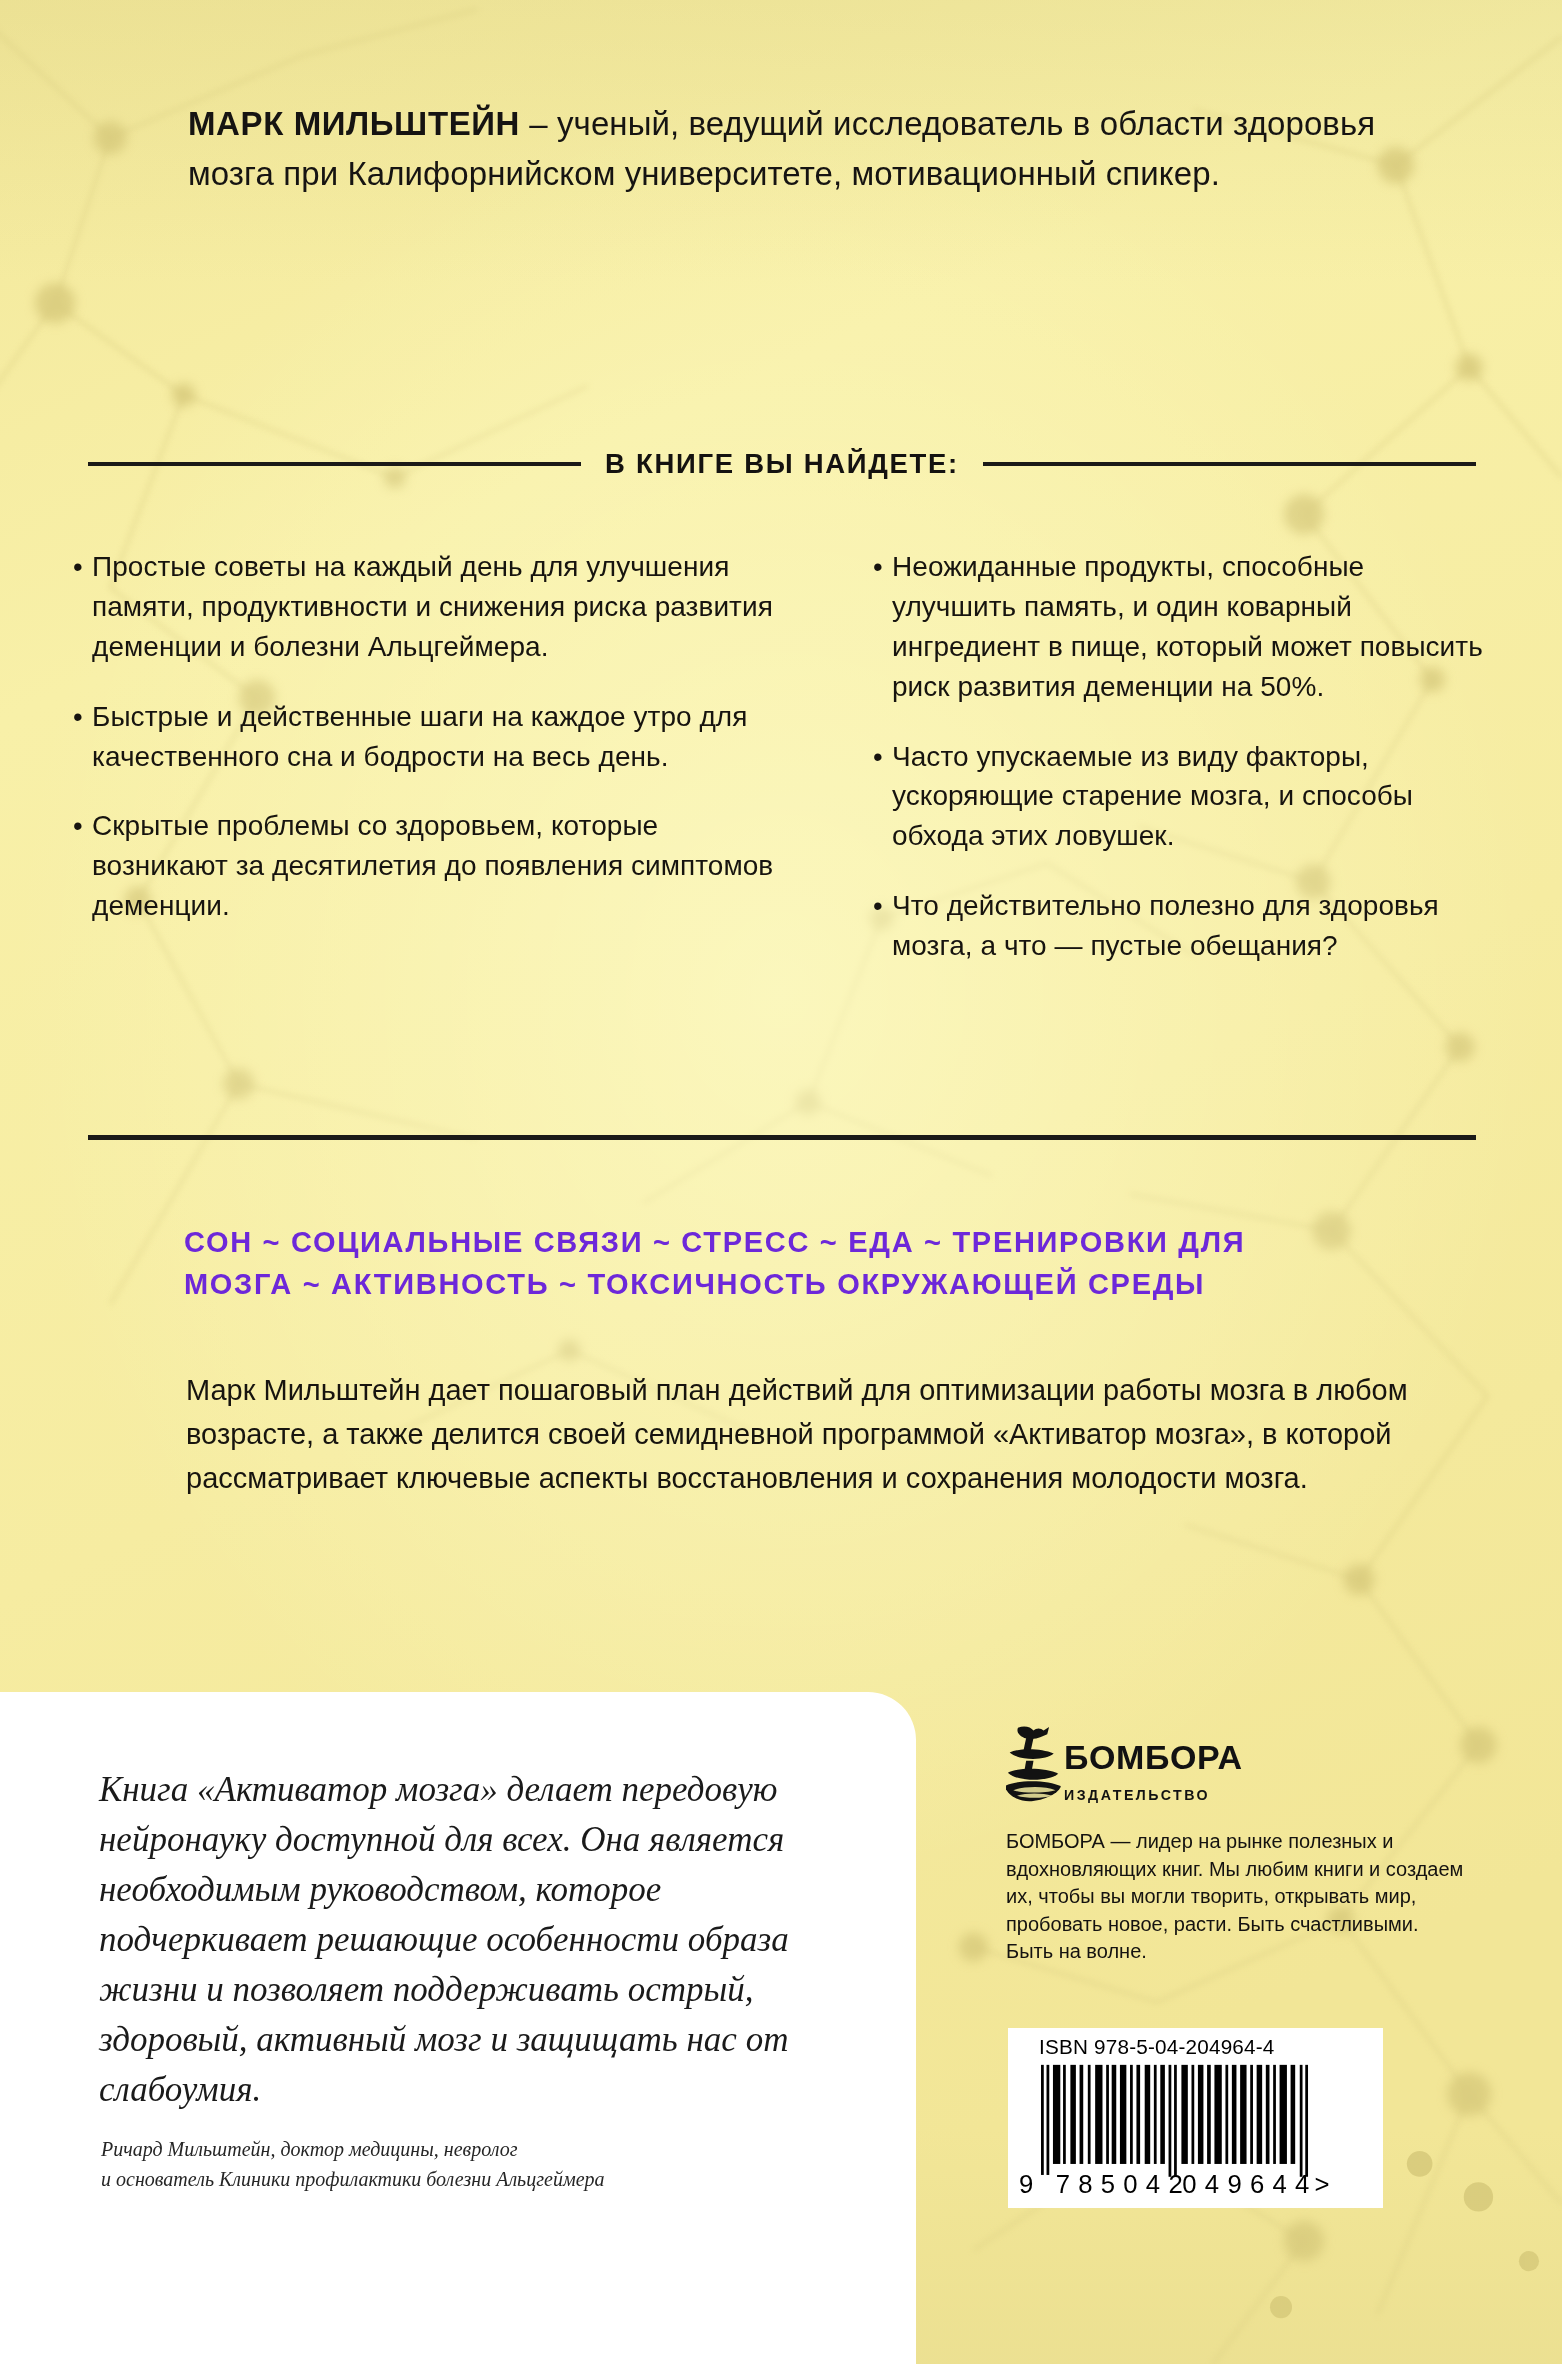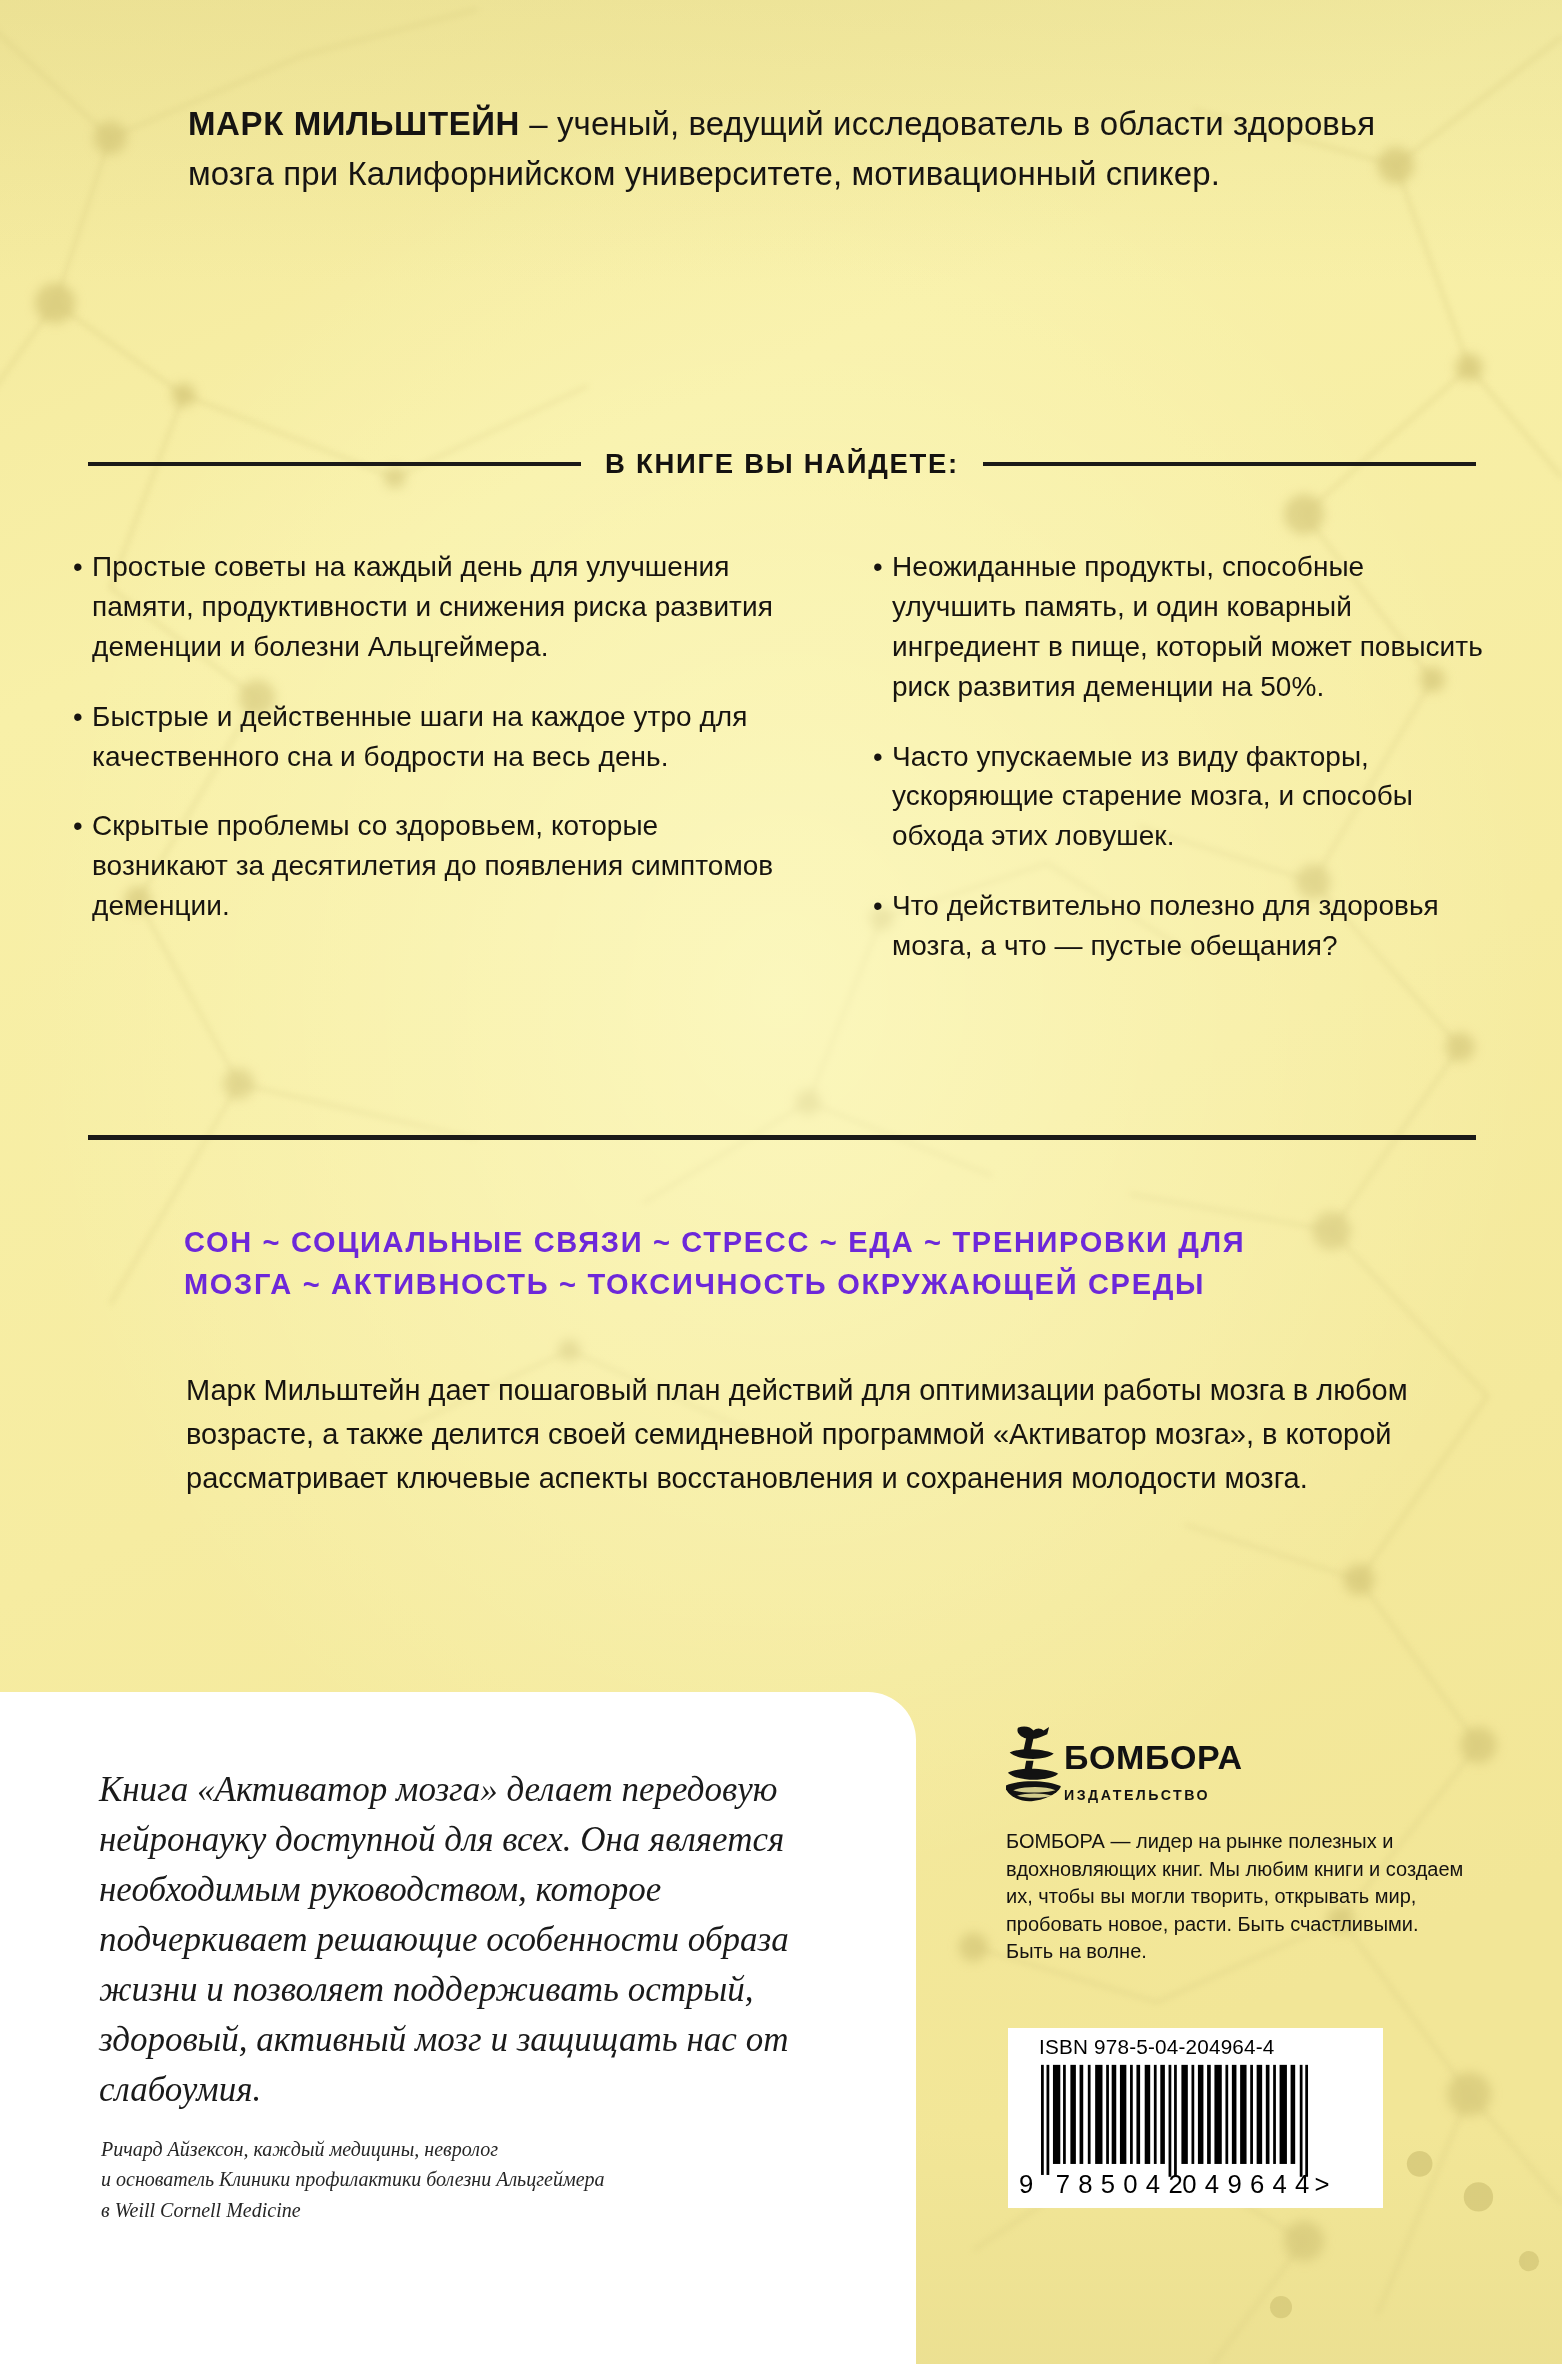--- a/index.html
+++ b/index.html
@@ -388,23 +388,22 @@
   <div class="keywords">
     <div>СОН ~ СОЦИАЛЬНЫЕ СВЯЗИ ~ СТРЕСС ~ ЕДА  ~ ТРЕНИРОВКИ ДЛЯ</div>
     <div>МОЗГА ~ АКТИВНОСТЬ  ~ ТОКСИЧНОСТЬ ОКРУЖАЮЩЕЙ СРЕДЫ</div>
   </div>
 
   <div class="summary">Марк Мильштейн дает пошаговый план действий для оптимизации работы мозга в любом возрасте, а также делится своей семидневной программой «Активатор мозга», в которой рассматривает ключевые аспекты восстановления и сохранения молодости мозга.</div>
 
   <div class="quote-card">
     <div class="quote-text">Книга «Активатор мозга» делает передовую нейронауку доступной для всех. Она является необходимым руководством, которое подчеркивает решающие особенности образа жизни и позволяет поддерживать острый, здоровый, активный мозг и защищать нас от слабоумия.</div>
     <div class="quote-attrib">
-      <div>Ричард Айзексон, каждый медицины, невролог</div>
+      <div>Ричард Мильштейн, доктор медицины, невролог</div>
       <div>и основатель Клиники профилактики болезни Альцгеймера</div>
-      <div>в Weill Cornell Medicine</div>
     </div>
   </div>
 
   <div class="publisher">
     <div class="pub-logo-row">
       <svg class="pub-mark" viewBox="0 0 60 86" xmlns="http://www.w3.org/2000/svg">
         <g fill="#121212">
           <path d="M13 3 C20 0 27 2 30 6 C33 3 38 3 41 6 L47 2 L45 10 L38 13 C33 15 26 16 20 14 C15 12 11 8 13 3 Z"></path>
           <path d="M22 14 L30 14 L27 28 L19 28 Z"></path>
           <path d="M4 30 C14 25 38 25 52 31 C44 39 14 39 4 30 Z"></path>

